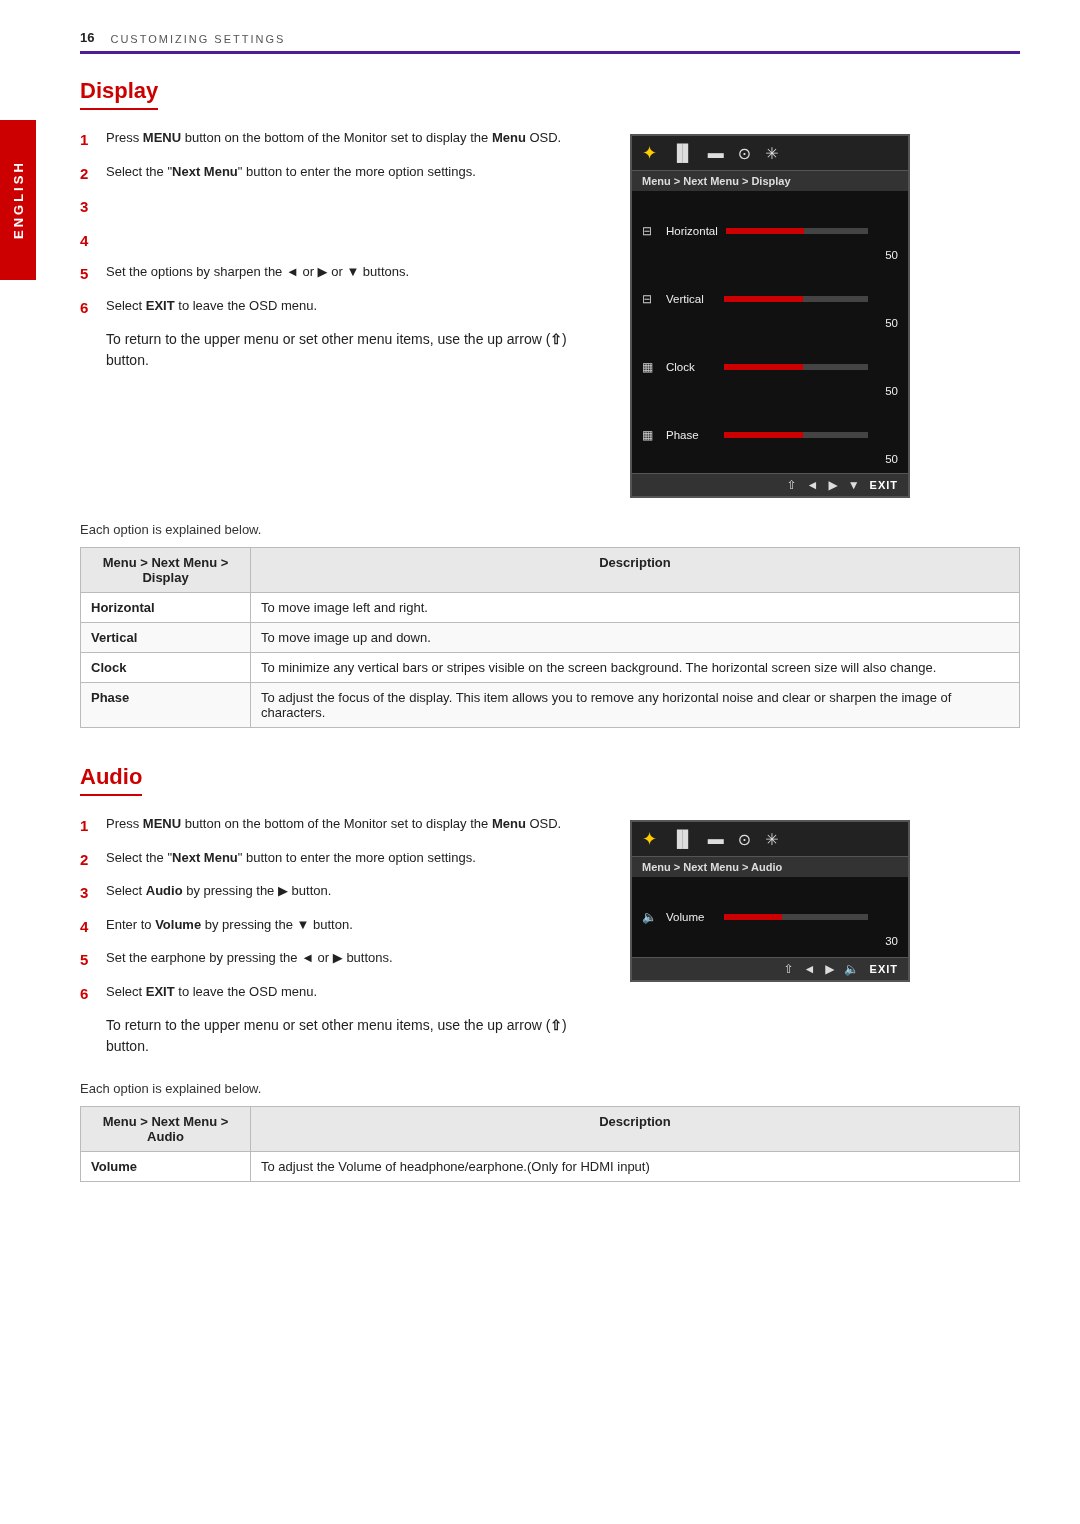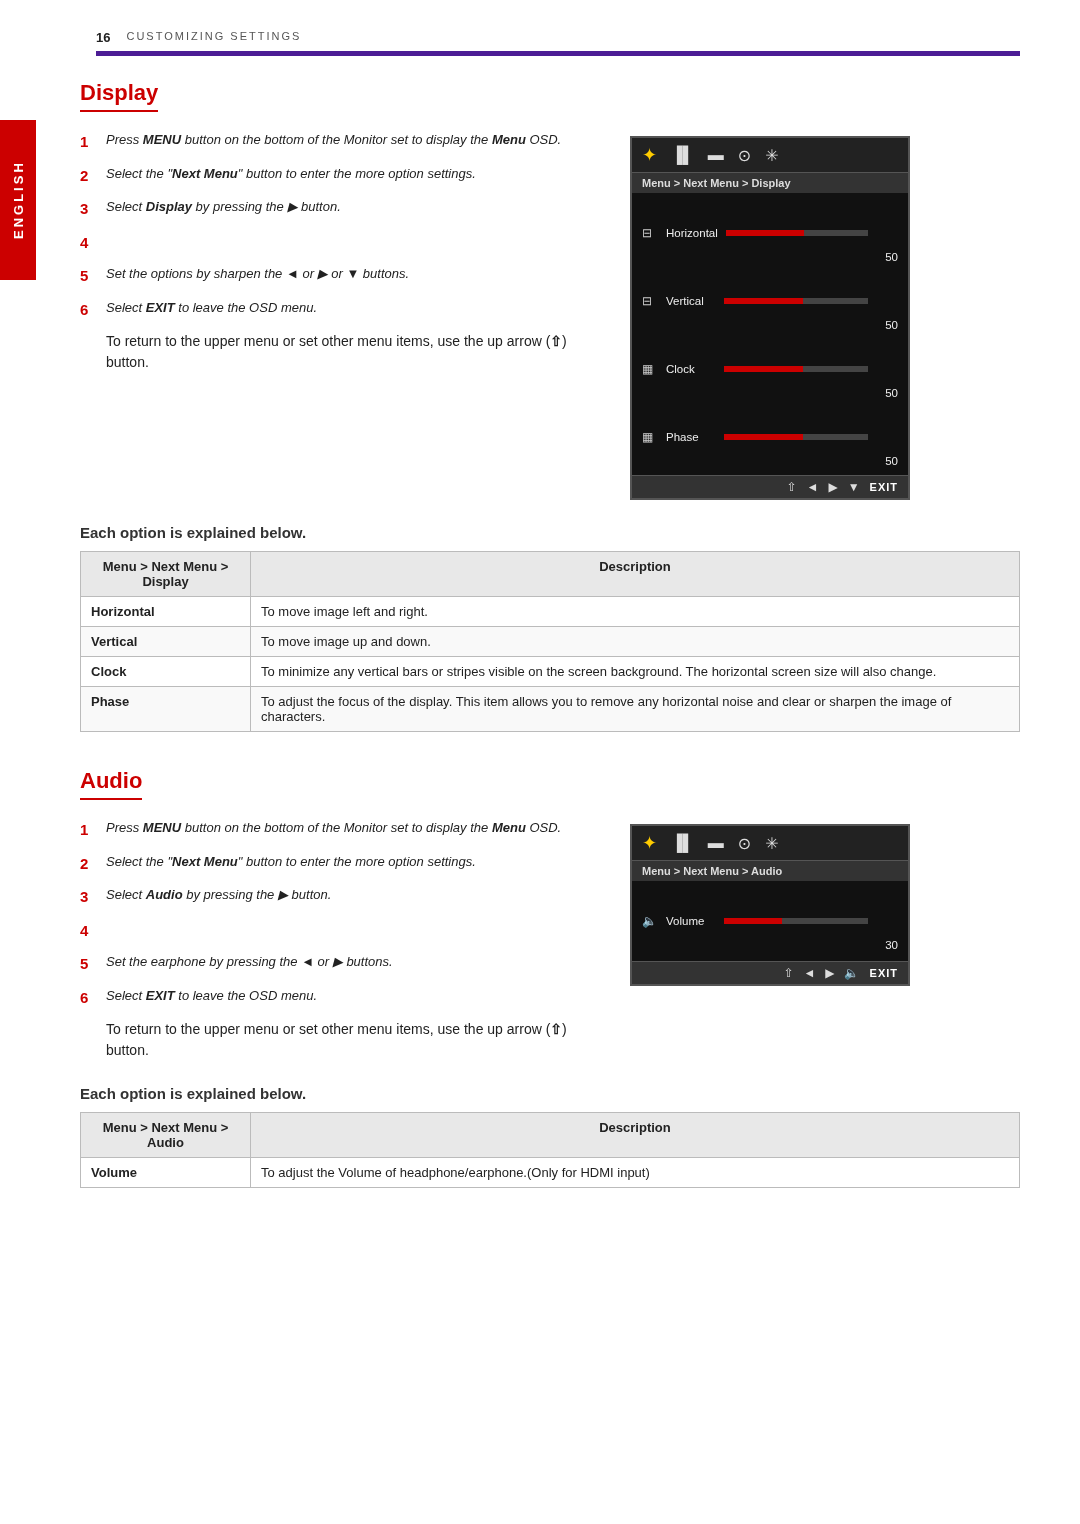--- a/index.html
+++ b/index.html
@@ -32,25 +32,24 @@
       text-align: center;
       padding: 18px 8px;
       height: 160px;
       display: flex;
       align-items: center;
       justify-content: center;
     }
 
     .page-header {
       display: flex;
-      align-items: flex-start;
-      border-bottom: 5px solid #4c1d95;
+      align-items: flex-end;
+      border-bottom: 3px solid #4c1d95;
       padding-bottom: 6px;
       margin-bottom: 24px;
-      margin-left: 16px;
     }
 
     .page-number {
       font-size: 13px;
       font-weight: bold;
       margin-right: 16px;
       color: #222;
     }
 
     .page-title-top {
@@ -107,21 +106,20 @@
       color: #c00;
       font-size: 15px;
       font-weight: bold;
       min-width: 22px;
       margin-right: 4px;
       margin-top: 1px;
     }
 
     .step-text {
       flex: 1;
-      font-style: italic;
     }
 
     .step-text b {
       font-weight: bold;
     }
 
     .step-sub {
       margin-top: 6px;
       margin-left: 26px;
       line-height: 1.5;
@@ -228,24 +226,23 @@
 
     .osd-footer-exit {
       font-size: 11px;
       font-weight: bold;
       color: #fff;
       letter-spacing: 1px;
     }
 
     
     .explain-text {
-      font-size: 15px;
+      font-size: 13px;
       margin-bottom: 10px;
       color: #333;
-      font-weight: bold;
     }
 
     table.settings-table {
       width: 100%;
       border-collapse: collapse;
       font-size: 13px;
       margin-bottom: 36px;
     }
 
     table.settings-table th,
@@ -303,21 +300,20 @@
           <li>
             <span class="step-num">1</span>
             <span class="step-text">Press <b>MENU</b> button on the bottom of the Monitor set to display the <b>Menu</b> OSD.</span>
           </li>
           <li>
             <span class="step-num">2</span>
             <span class="step-text">Select the "<b>Next Menu</b>" button to enter the more option settings.</span>
           </li>
           <li>
             <span class="step-num">3</span>
-            <span class="step-text">Select <b>Display</b> by pressing the ▶ button.</span>
           </li>
           <li>
             <span class="step-num">4</span>
           </li>
           <li>
             <span class="step-num">5</span>
             <span class="step-text">Set the options by sharpen the ◄ or ▶ or ▼ buttons.</span>
           </li>
           <li>
             <span class="step-num">6</span>
@@ -433,20 +429,21 @@
           <li>
             <span class="step-num">2</span>
             <span class="step-text">Select the "<b>Next Menu</b>" button to enter the more option settings.</span>
           </li>
           <li>
             <span class="step-num">3</span>
             <span class="step-text">Select <b>Audio</b> by pressing the ▶ button.</span>
           </li>
           <li>
             <span class="step-num">4</span>
+            <span class="step-text">Enter to <b>Volume</b> by pressing the ▼ button.</span>
           </li>
           <li>
             <span class="step-num">5</span>
             <span class="step-text">Set the earphone by pressing the ◄ or ▶ buttons.</span>
           </li>
           <li>
             <span class="step-num">6</span>
             <span class="step-text">Select <b>EXIT</b> to leave the OSD menu.</span>
           </li>
         </ol>

